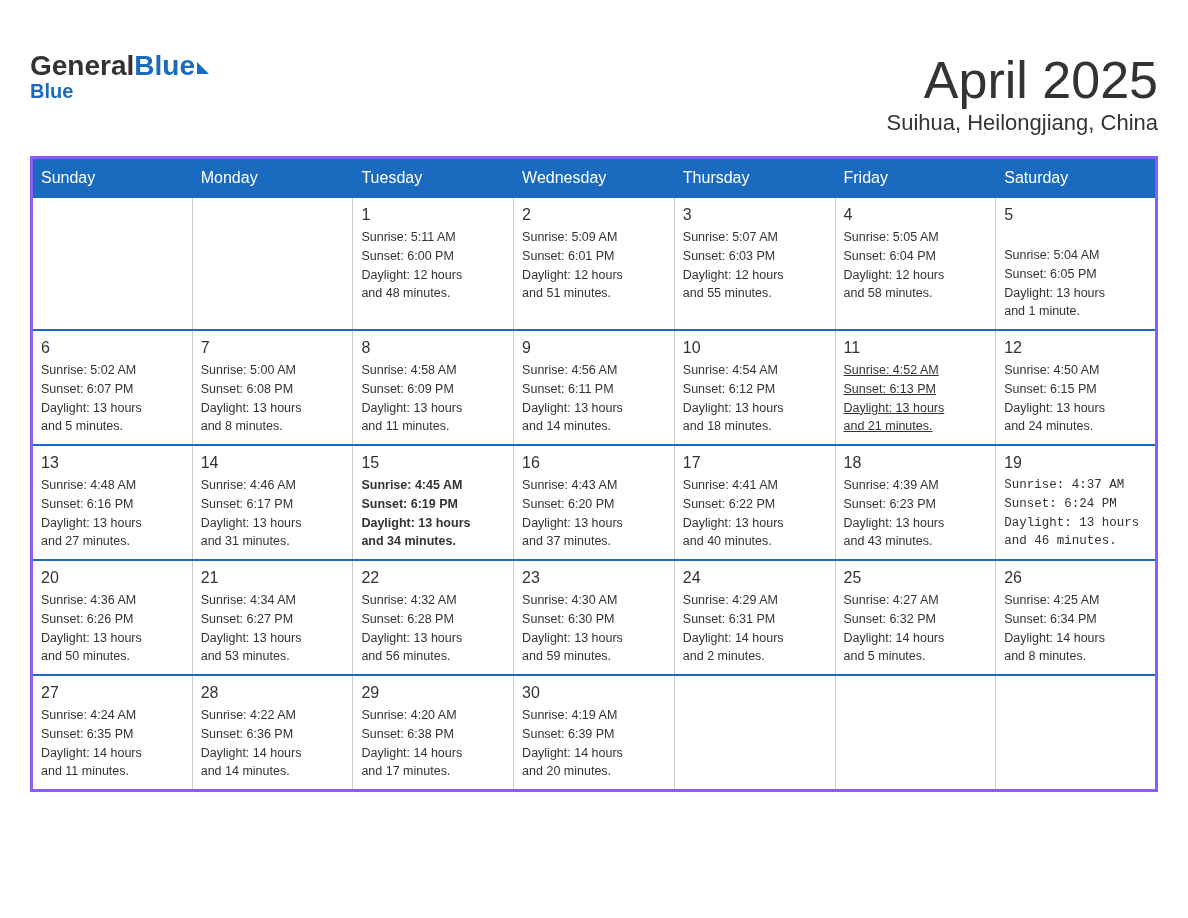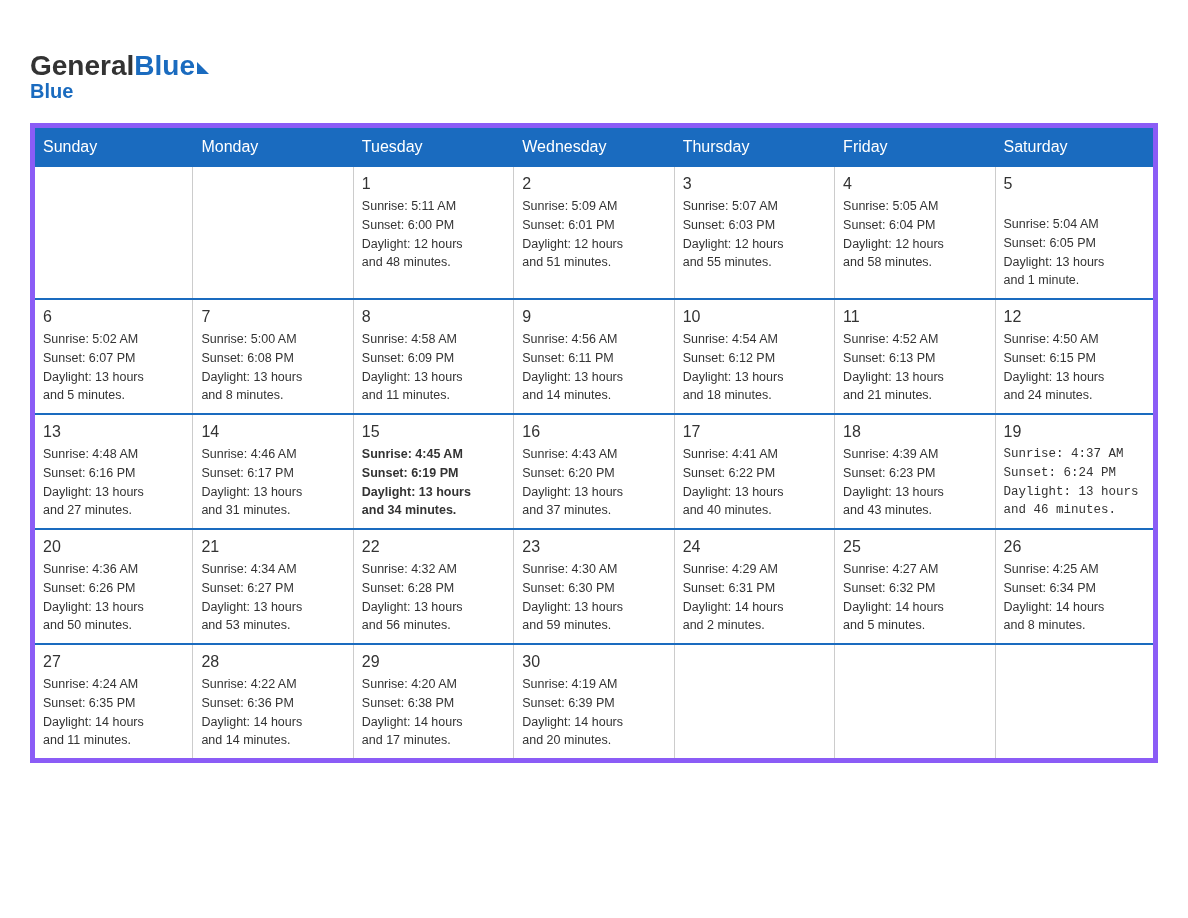--- a/index.html
+++ b/index.html
@@ -60,21 +60,21 @@
       font-weight: normal;
     }
     .location-title {
       font-size: 22px;
       color: #333;
       font-weight: normal;
     }
     .calendar {
       width: 100%;
       border-collapse: collapse;
-      border: 5px solid #8b5cf6;
+      border: 3px solid #8b5cf6;
     }
     .calendar th {
       background-color: #1a6bbf;
       color: #fff;
       padding: 10px 8px;
       text-align: left;
       font-size: 16px;
       font-weight: normal;
       border: 1px solid #1a6bbf;
     }
@@ -109,20 +109,24 @@
 
 <div class="header">
   <div class="logo">
     <div class="logo-text">
       <span class="logo-general">General</span>
       <span class="logo-blue-part">Blue</span>
       <div class="logo-triangle"></div>
     </div>
     <div class="logo-subtitle">Blue</div>
   </div>
+  <div class="title-section">
+    <div class="month-title">April 2025</div>
+    <div class="location-title">Suihua, Heilongjiang, China</div>
+  </div>
 </div>
 
 <table class="calendar">
   <thead>
     <tr>
     <th>Sunday</th>
         <th>Monday</th>
         <th>Tuesday</th>
         <th>Wednesday</th>
         <th>Thursday</th>
@@ -201,21 +205,21 @@
         </td>
         <td>
           <span class="day-number">10</span>
           <div class="day-info" style="white-space: pre-line;">Sunrise: 4:54 AM
 Sunset: 6:12 PM
 Daylight: 13 hours
 and 18 minutes.</div>
         </td>
         <td>
           <span class="day-number">11</span>
-          <div class="day-info" style="white-space: pre-line;">Sunrise: 4:52 AM
+          <div class="day-info" style="white-space: pre-line; text-decoration: underline;">Sunrise: 4:52 AM
 Sunset: 6:13 PM
 Daylight: 13 hours
 and 21 minutes.</div>
         </td>
         <td>
           <span class="day-number">12</span>
           <div class="day-info" style="white-space: pre-line;">Sunrise: 4:50 AM
 Sunset: 6:15 PM
 Daylight: 13 hours
 and 24 minutes.</div>

